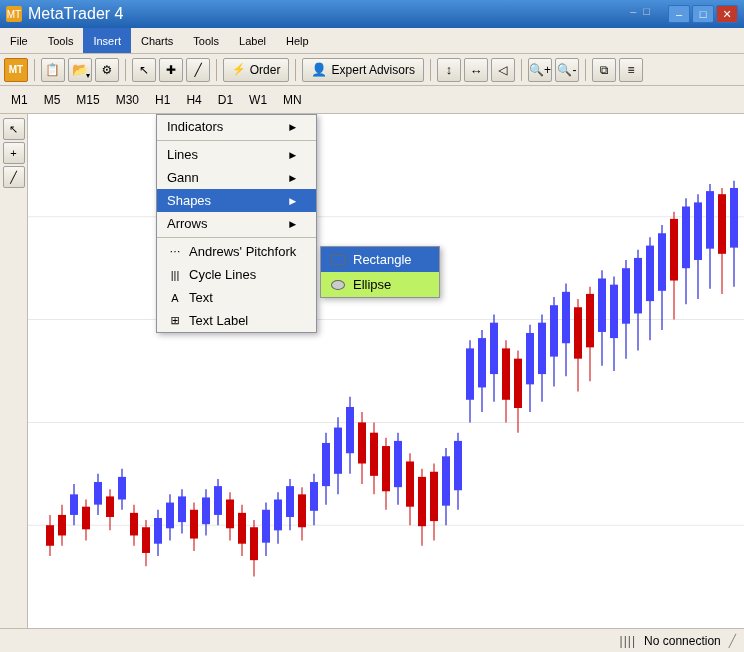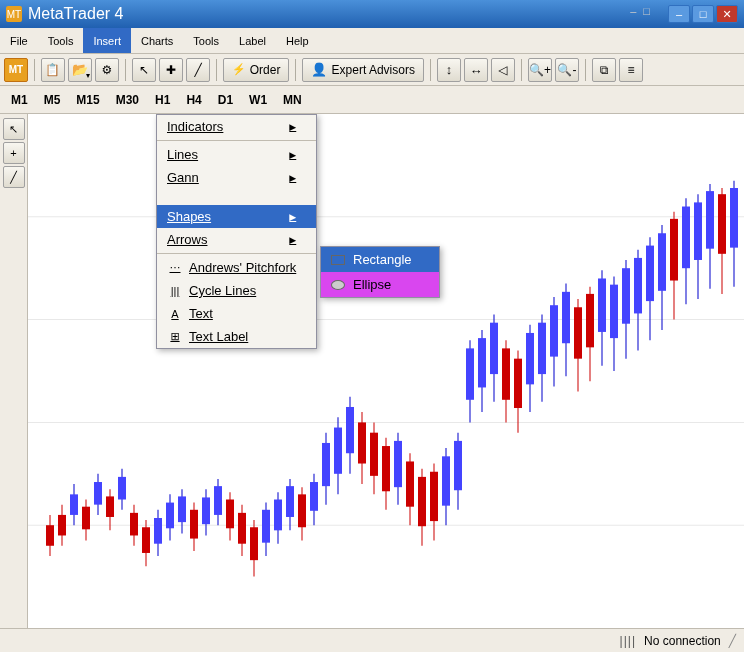--- a/index.html
+++ b/index.html
@@ -141,21 +141,20 @@
     
     #timeframe-bar {
       width: 100%;
       height: 28px;
       background: #f0ece4;
       display: flex;
       align-items: center;
       border-bottom: 1px solid #c0bbb0;
       padding: 0 4px;
       gap: 2px;
-      font-weight: bold;
     }
     .tf-btn {
       padding: 2px 6px;
       background: transparent;
       border: 1px solid transparent;
       cursor: pointer;
       font-size: 12px;
       height: 22px;
       display: flex;
       align-items: center;
@@ -242,44 +241,43 @@
       min-width: 160px;
     }
     .dropdown-item {
       padding: 4px 20px 4px 10px;
       cursor: pointer;
       display: flex;
       align-items: center;
       gap: 6px;
       font-size: 13px;
       white-space: nowrap;
-      text-decoration: underline;
-    }
-    .dropdown-item.active { background: #316ac5; color: white; margin-top: 16px; }
+    }
+    .dropdown-item.active { background: #316ac5; color: white; }
     .dropdown-item.has-sub::after {
       content: '▶';
       font-size: 9px;
       margin-left: auto;
       padding-left: 20px;
     }
     .dropdown-sep {
       height: 1px;
       background: #c0bbb0;
       margin: 2px 0;
     }
     .dropdown-item .item-icon {
       width: 16px;
       text-align: center;
       font-size: 11px;
     }
 
     
     #shapes-submenu {
       position: absolute;
-      background: #d946ef;
+      background: #bef264;
       border: 1px solid #9090a0;
       box-shadow: 2px 2px 6px rgba(0,0,0,0.3);
       z-index: 300;
       min-width: 120px;
     }
     .shape-item {
       padding: 5px 16px 5px 10px;
       cursor: pointer;
       display: flex;
       align-items: center;

